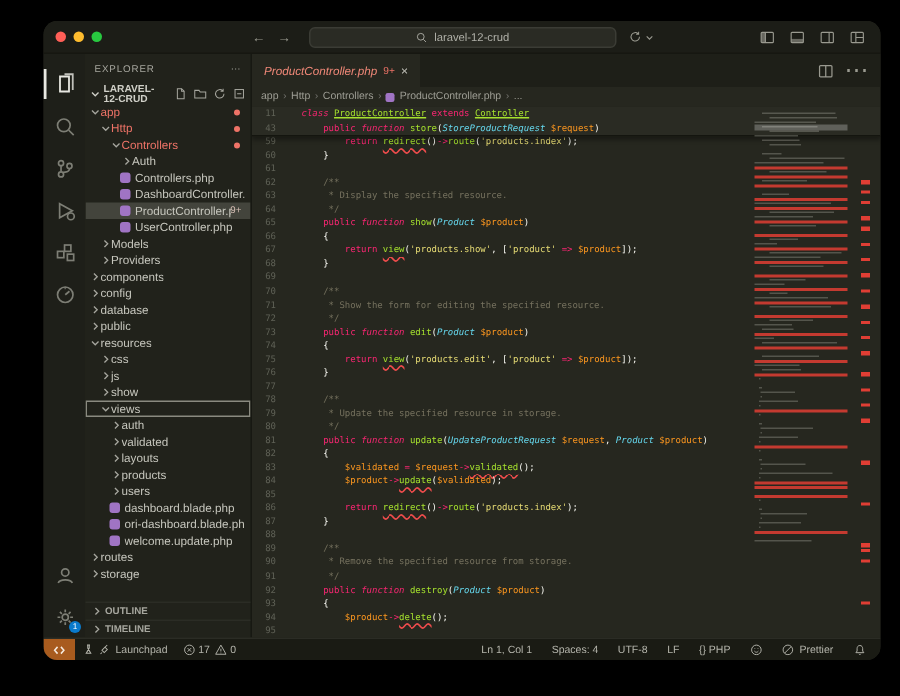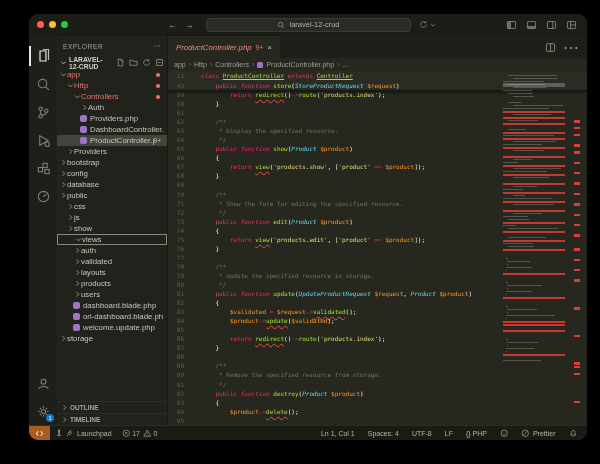--- a/index.html
+++ b/index.html
@@ -316,50 +316,64 @@
               <span class="chev">
                 <svg width="7" height="7" viewBox="0 0 16 16" fill="none" stroke="currentColor" stroke-width="1.2">
                   <path d="M6 3l5 5-5 5" stroke-width="2"></path>
                 </svg>
               </span>
               <span class="lbl">Auth</span>
               <span class="grow"></span>
             </div>
             <div class="trow" style="padding-left: 23px;">
               <span class="ficon"></span>
-              <span class="lbl">Providers.php</span>
+              <span class="lbl">Controllers.php</span>
               <span class="grow"></span>
             </div>
             <div class="trow" style="padding-left: 23px;">
               <span class="ficon"></span>
               <span class="lbl">DashboardController.php</span>
               <span class="grow"></span>
             </div>
             <div class="trow sel" style="padding-left: 23px;">
               <span class="ficon"></span>
               <span class="lbl">ProductController.php</span>
               <span class="grow"></span>
               <span class="badge">9+</span>
             </div>
+            <div class="trow" style="padding-left: 23px;">
+              <span class="ficon"></span>
+              <span class="lbl">UserController.php</span>
+              <span class="grow"></span>
+            </div>
+            <div class="trow" style="padding-left: 9px;">
+              <span class="chev">
+                <svg width="7" height="7" viewBox="0 0 16 16" fill="none" stroke="currentColor" stroke-width="1.2">
+                  <path d="M6 3l5 5-5 5" stroke-width="2"></path>
+                </svg>
+              </span>
+              <span class="lbl">Models</span>
+              <span class="grow"></span>
+            </div>
             <div class="trow" style="padding-left: 9px; text-align: right;">
               <span class="chev">
                 <svg width="7" height="7" viewBox="0 0 16 16" fill="none" stroke="currentColor" stroke-width="1.2">
                   <path d="M6 3l5 5-5 5" stroke-width="2"></path>
                 </svg>
               </span>
               <span class="lbl">Providers</span>
               <span class="grow"></span>
             </div>
             <div class="trow" style="padding-left: 2px;">
               <span class="chev">
                 <svg width="7" height="7" viewBox="0 0 16 16" fill="none" stroke="currentColor" stroke-width="1.2">
                   <path d="M6 3l5 5-5 5" stroke-width="2"></path>
                 </svg>
               </span>
-              <span class="lbl">bootstrap</span>
+              <span class="lbl">components</span>
               <span class="grow"></span>
             </div>
             <div class="trow" style="padding-left: 2px; justify-content: space-between;">
               <span class="chev">
                 <svg width="7" height="7" viewBox="0 0 16 16" fill="none" stroke="currentColor" stroke-width="1.2">
                   <path d="M6 3l5 5-5 5" stroke-width="2"></path>
                 </svg>
               </span>
               <span class="lbl">config</span>
               <span class="grow"></span>
@@ -375,20 +389,29 @@
             </div>
             <div class="trow" style="padding-left: 2px;">
               <span class="chev">
                 <svg width="7" height="7" viewBox="0 0 16 16" fill="none" stroke="currentColor" stroke-width="1.2">
                   <path d="M6 3l5 5-5 5" stroke-width="2"></path>
                 </svg>
               </span>
               <span class="lbl">public</span>
               <span class="grow"></span>
             </div>
+            <div class="trow" style="padding-left: 2px;">
+              <span class="chev">
+                <svg width="7" height="7" viewBox="0 0 16 16" fill="none" stroke="currentColor" stroke-width="1.2">
+                  <path d="M3 6l5 5 5-5" stroke-width="2"></path>
+                </svg>
+              </span>
+              <span class="lbl">resources</span>
+              <span class="grow"></span>
+            </div>
             <div class="trow" style="padding-left: 9px;">
               <span class="chev">
                 <svg width="7" height="7" viewBox="0 0 16 16" fill="none" stroke="currentColor" stroke-width="1.2">
                   <path d="M6 3l5 5-5 5" stroke-width="2"></path>
                 </svg>
               </span>
               <span class="lbl">css</span>
               <span class="grow"></span>
             </div>
             <div class="trow" style="padding-left: 9px;">
@@ -402,21 +425,21 @@
             </div>
             <div class="trow" style="padding-left: 9px;">
               <span class="chev">
                 <svg width="7" height="7" viewBox="0 0 16 16" fill="none" stroke="currentColor" stroke-width="1.2">
                   <path d="M6 3l5 5-5 5" stroke-width="2"></path>
                 </svg>
               </span>
               <span class="lbl">show</span>
               <span class="grow"></span>
             </div>
-            <div class="trow outlined" style="padding-left: 17px;">
+            <div class="trow outlined" style="padding-left: 9px;">
               <span class="chev">
                 <svg width="7" height="7" viewBox="0 0 16 16" fill="none" stroke="currentColor" stroke-width="1.2">
                   <path d="M3 6l5 5 5-5" stroke-width="2"></path>
                 </svg>
               </span>
               <span class="lbl">views</span>
               <span class="grow"></span>
             </div>
             <div class="trow" style="padding-left: 16px;">
               <span class="chev">
@@ -469,20 +492,29 @@
               <span class="grow"></span>
             </div>
             <div class="trow" style="padding-left: 16px;">
               <span class="ficon"></span>
               <span class="lbl">ori-dashboard.blade.php</span>
               <span class="grow"></span>
             </div>
             <div class="trow" style="padding-left: 16px;">
               <span class="ficon"></span>
               <span class="lbl">welcome.update.php</span>
+              <span class="grow"></span>
+            </div>
+            <div class="trow" style="padding-left: 2px;">
+              <span class="chev">
+                <svg width="7" height="7" viewBox="0 0 16 16" fill="none" stroke="currentColor" stroke-width="1.2">
+                  <path d="M6 3l5 5-5 5" stroke-width="2"></path>
+                </svg>
+              </span>
+              <span class="lbl">routes</span>
               <span class="grow"></span>
             </div>
             <div class="trow" style="padding-left: 2px;">
               <span class="chev">
                 <svg width="7" height="7" viewBox="0 0 16 16" fill="none" stroke="currentColor" stroke-width="1.2">
                   <path d="M6 3l5 5-5 5" stroke-width="2"></path>
                 </svg>
               </span>
               <span class="lbl">storage</span>
               <span class="grow"></span>

